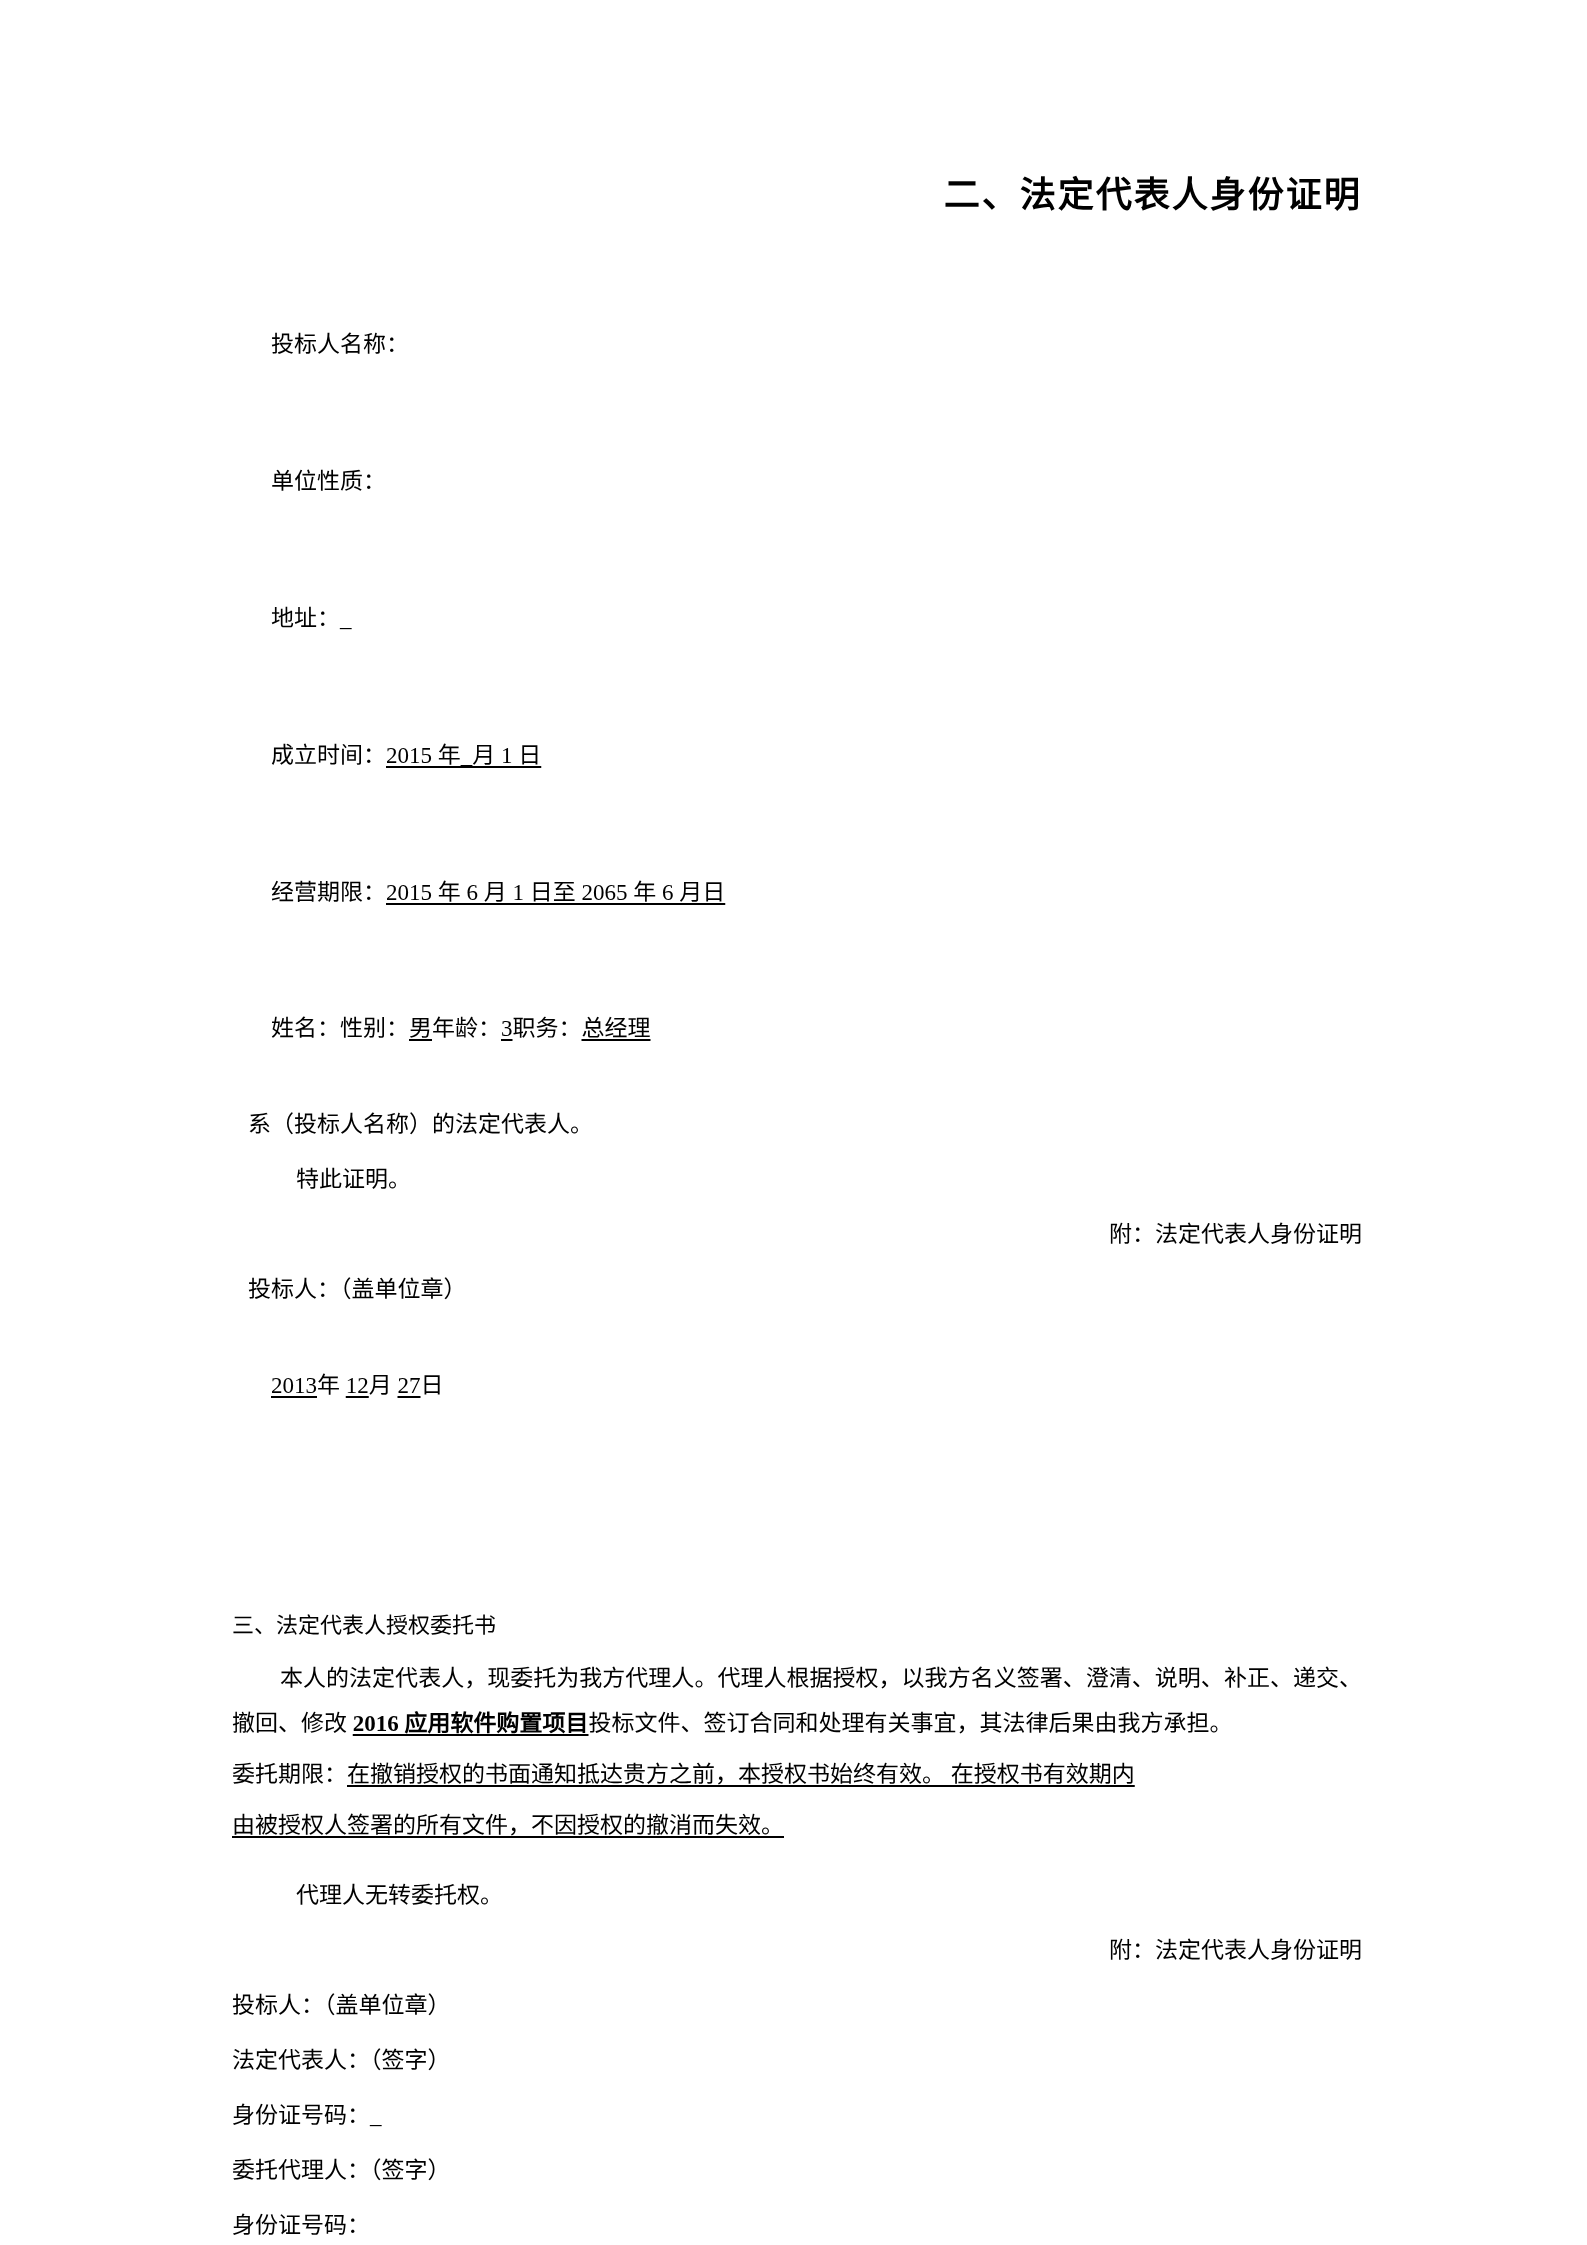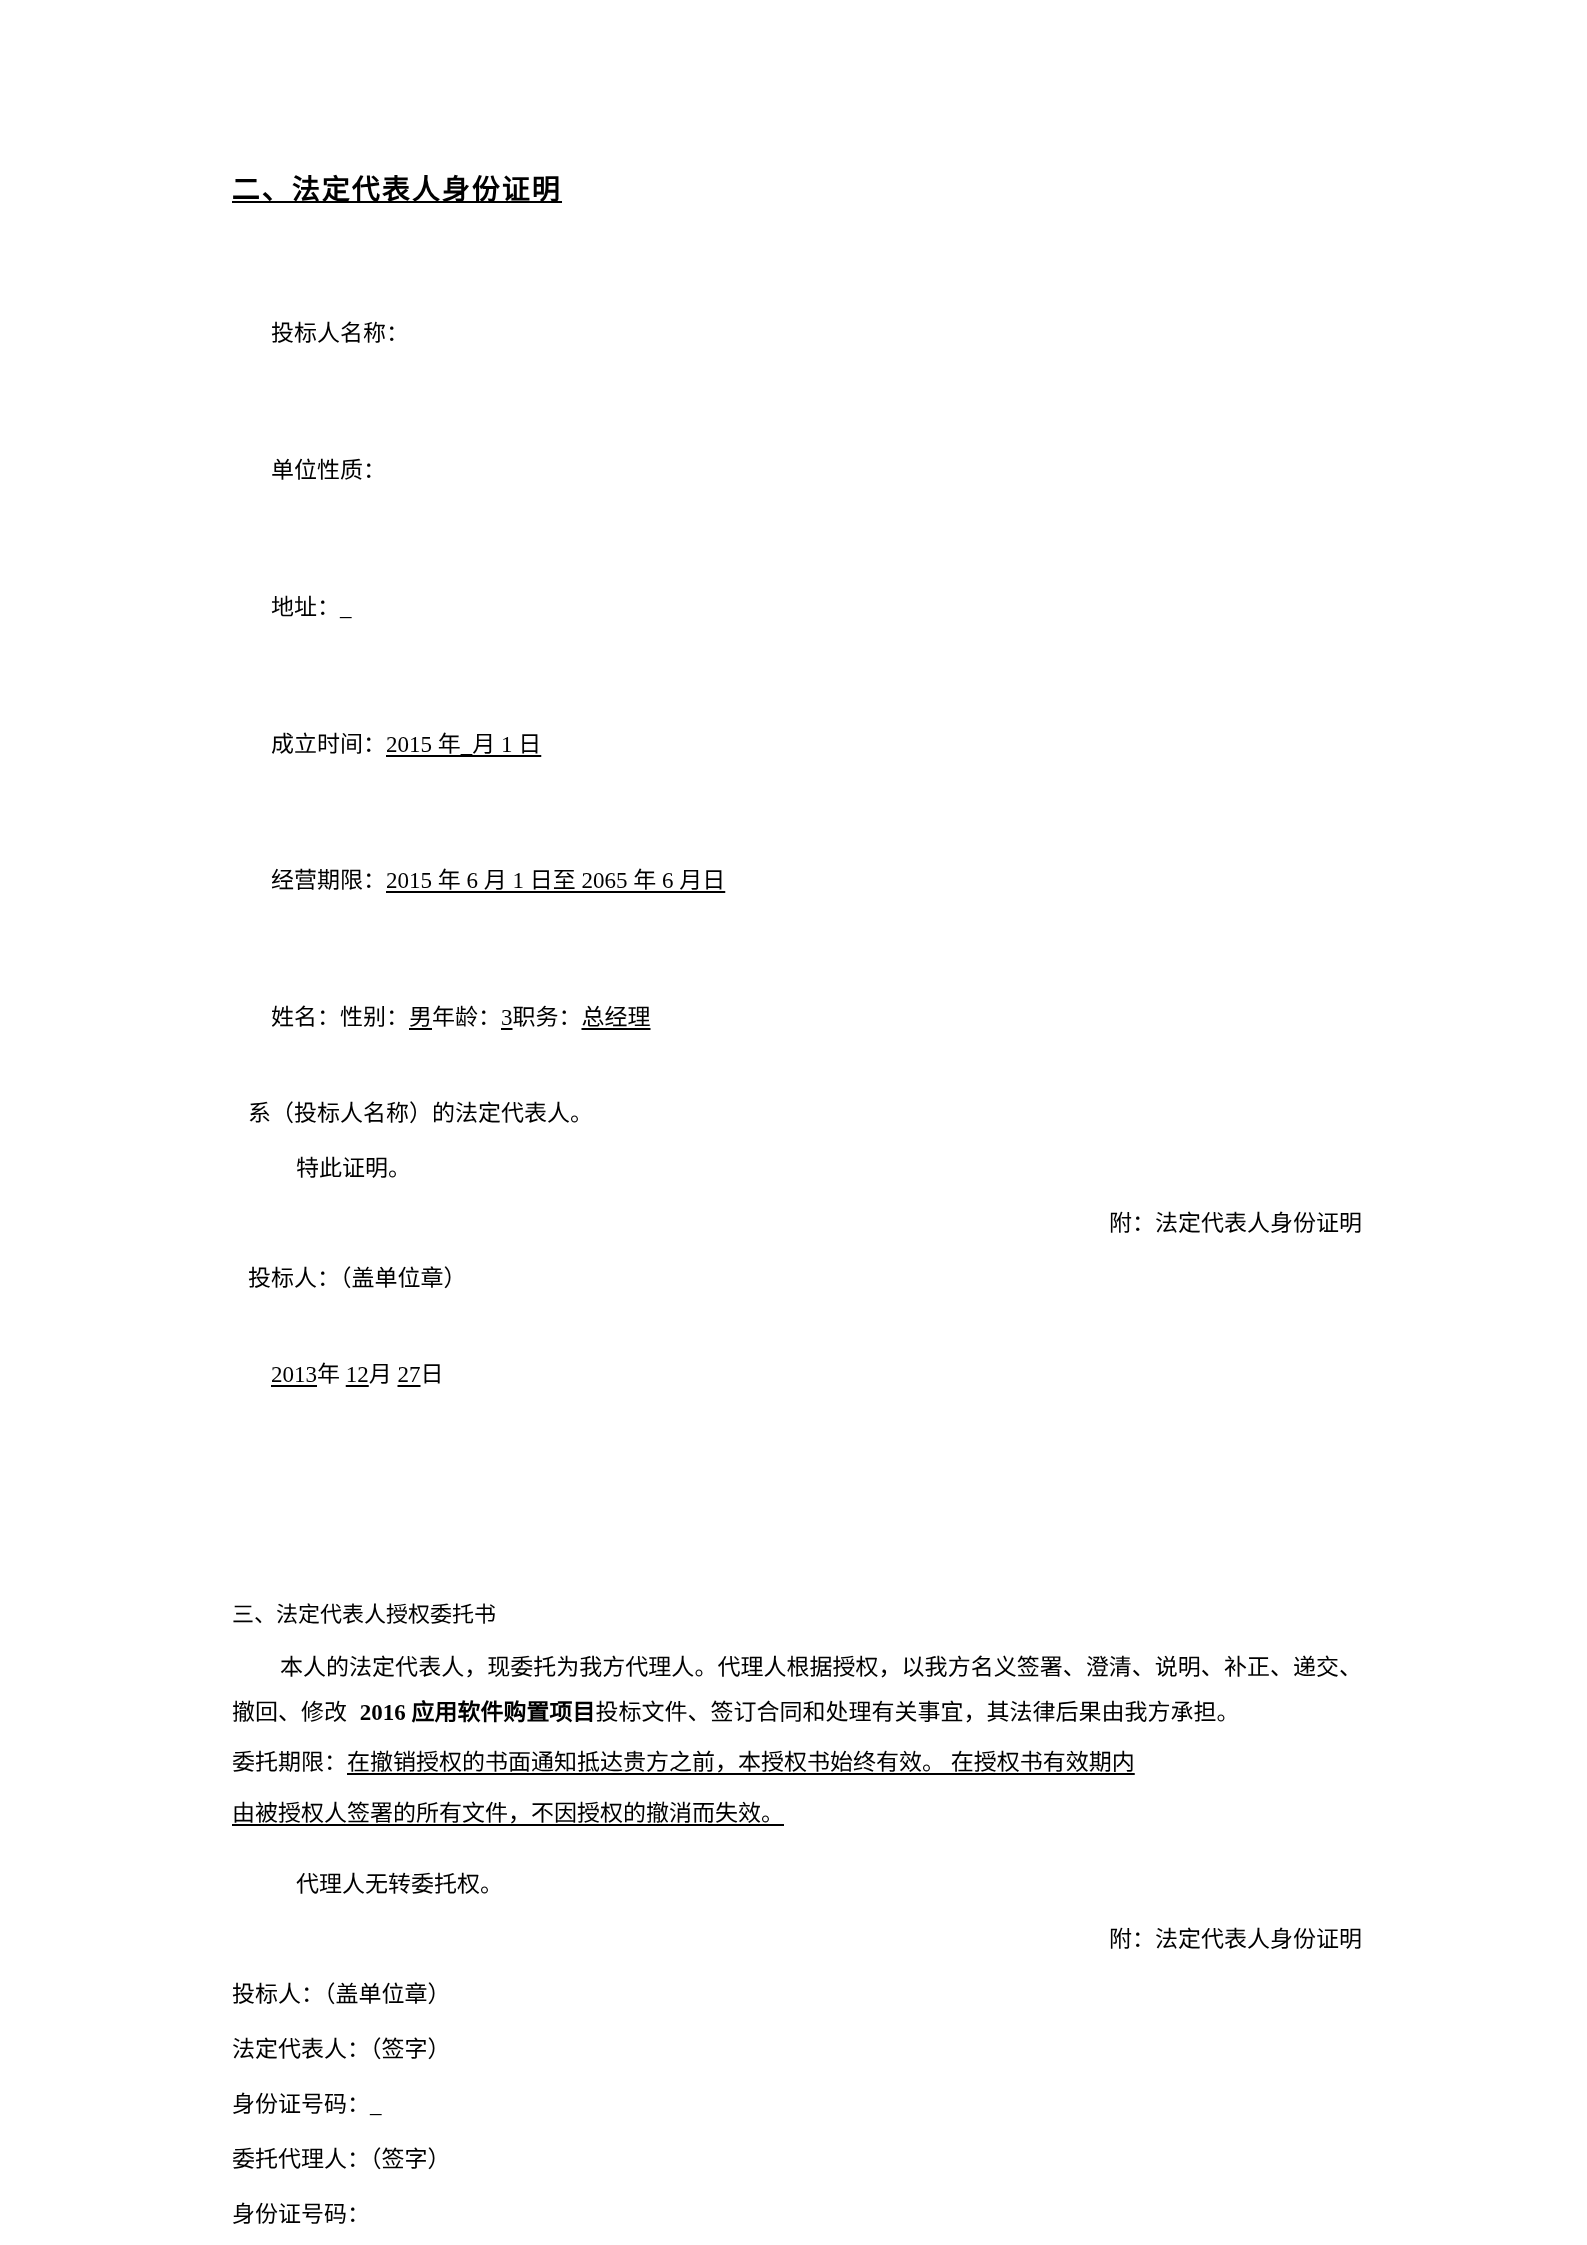--- a/index.html
+++ b/index.html
@@ -15,27 +15,26 @@
     -webkit-font-smoothing: antialiased;
   }
   .page {
     position: relative;
     width: 1587px;
     min-height: 2245px;
     box-sizing: border-box;
     padding: 170px 225px 80px 232px;
   }
   .doc-title {
-    text-align: left;
-    font-size: 28px;
+    text-align: right;
+    font-size: 36px;
     font-weight: bold;
     letter-spacing: 2px;
     margin: 0 0 64px 0;
     line-height: 1.4;
-    text-decoration: underline;
   }
   .line {
     font-size: 23px;
     line-height: 1.78;
     margin: 0 0 14px 16px;
     white-space: pre-wrap;
   }
   .u {
     text-decoration: underline;
     text-underline-offset: 3px;
@@ -51,22 +50,22 @@
   .para {
     font-size: 23px;
     line-height: 1.95;
     margin: 0 0 6px 0;
     text-align: justify;
     text-justify: inter-ideograph;
     text-indent: 48px;
   }
   .para .b-u {
     font-weight: bold;
+    text-decoration: underline;
     text-underline-offset: 3px;
-    margin-left: 7px;
   }
   .block-u {
     font-size: 23px;
     line-height: 1.95;
     margin: 0 0 6px 0;
     text-align: justify;
     text-justify: inter-ideograph;
   }
   .block-u .u-run {
     text-decoration: underline;

